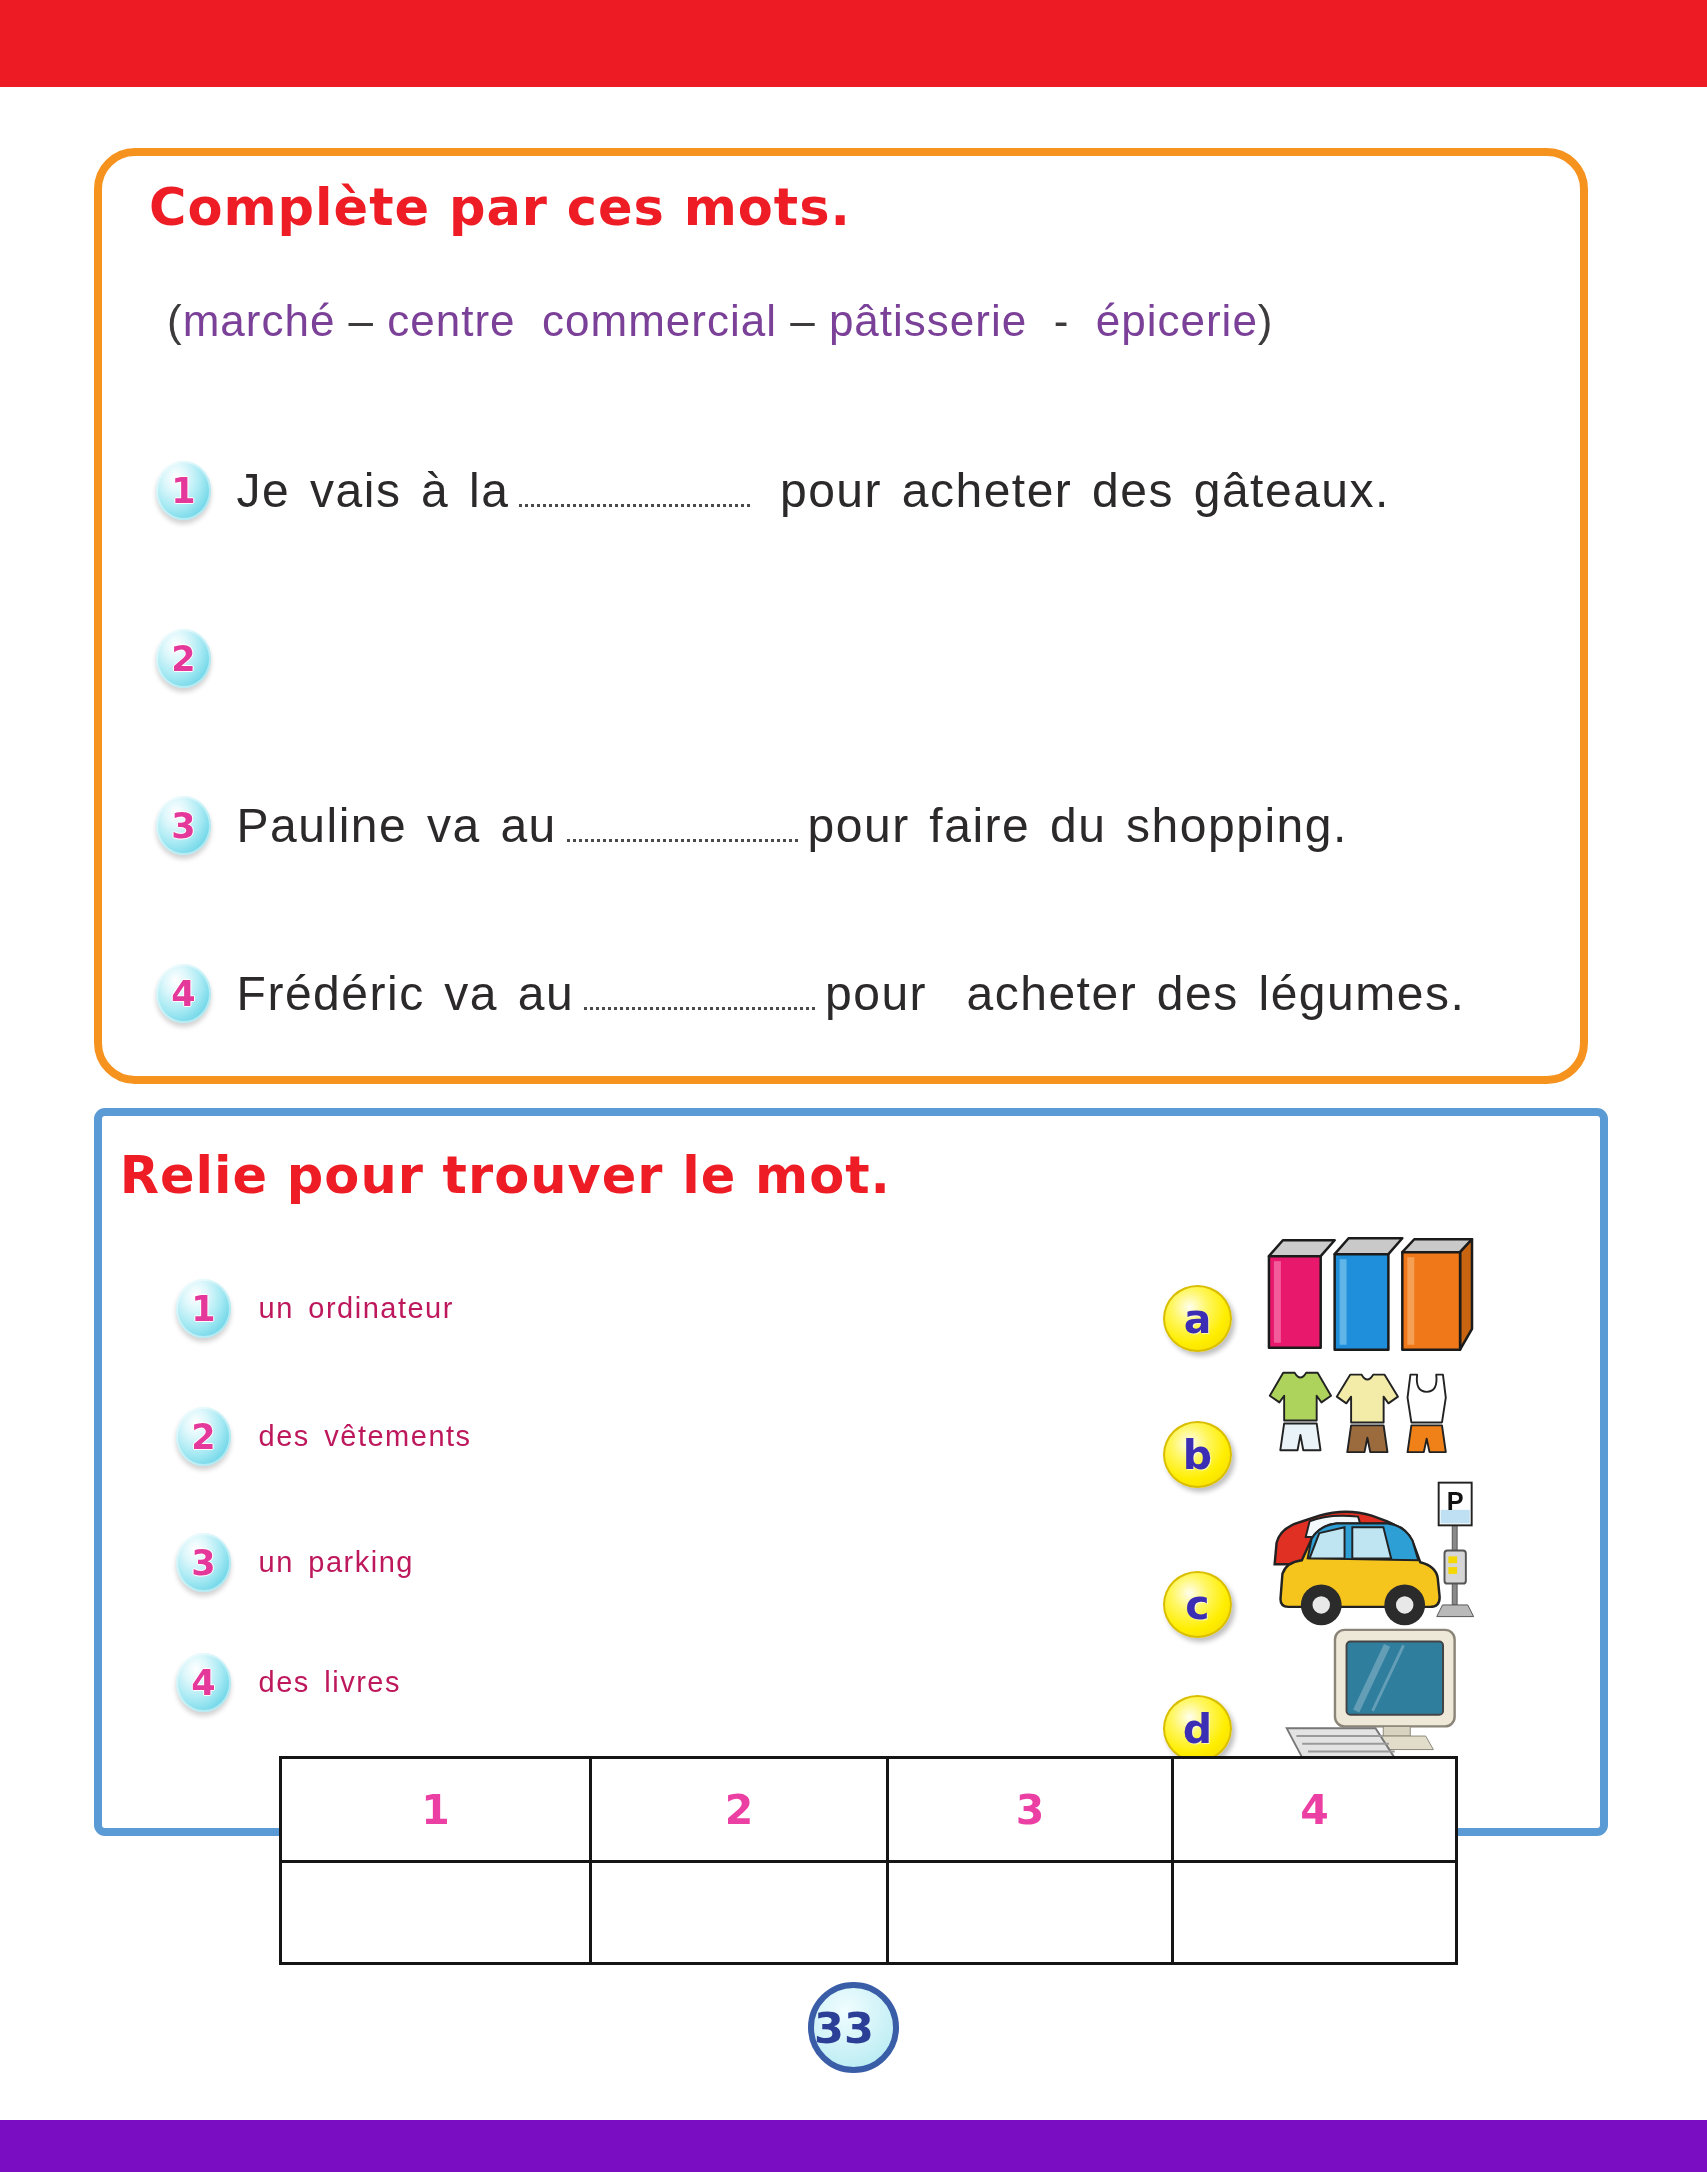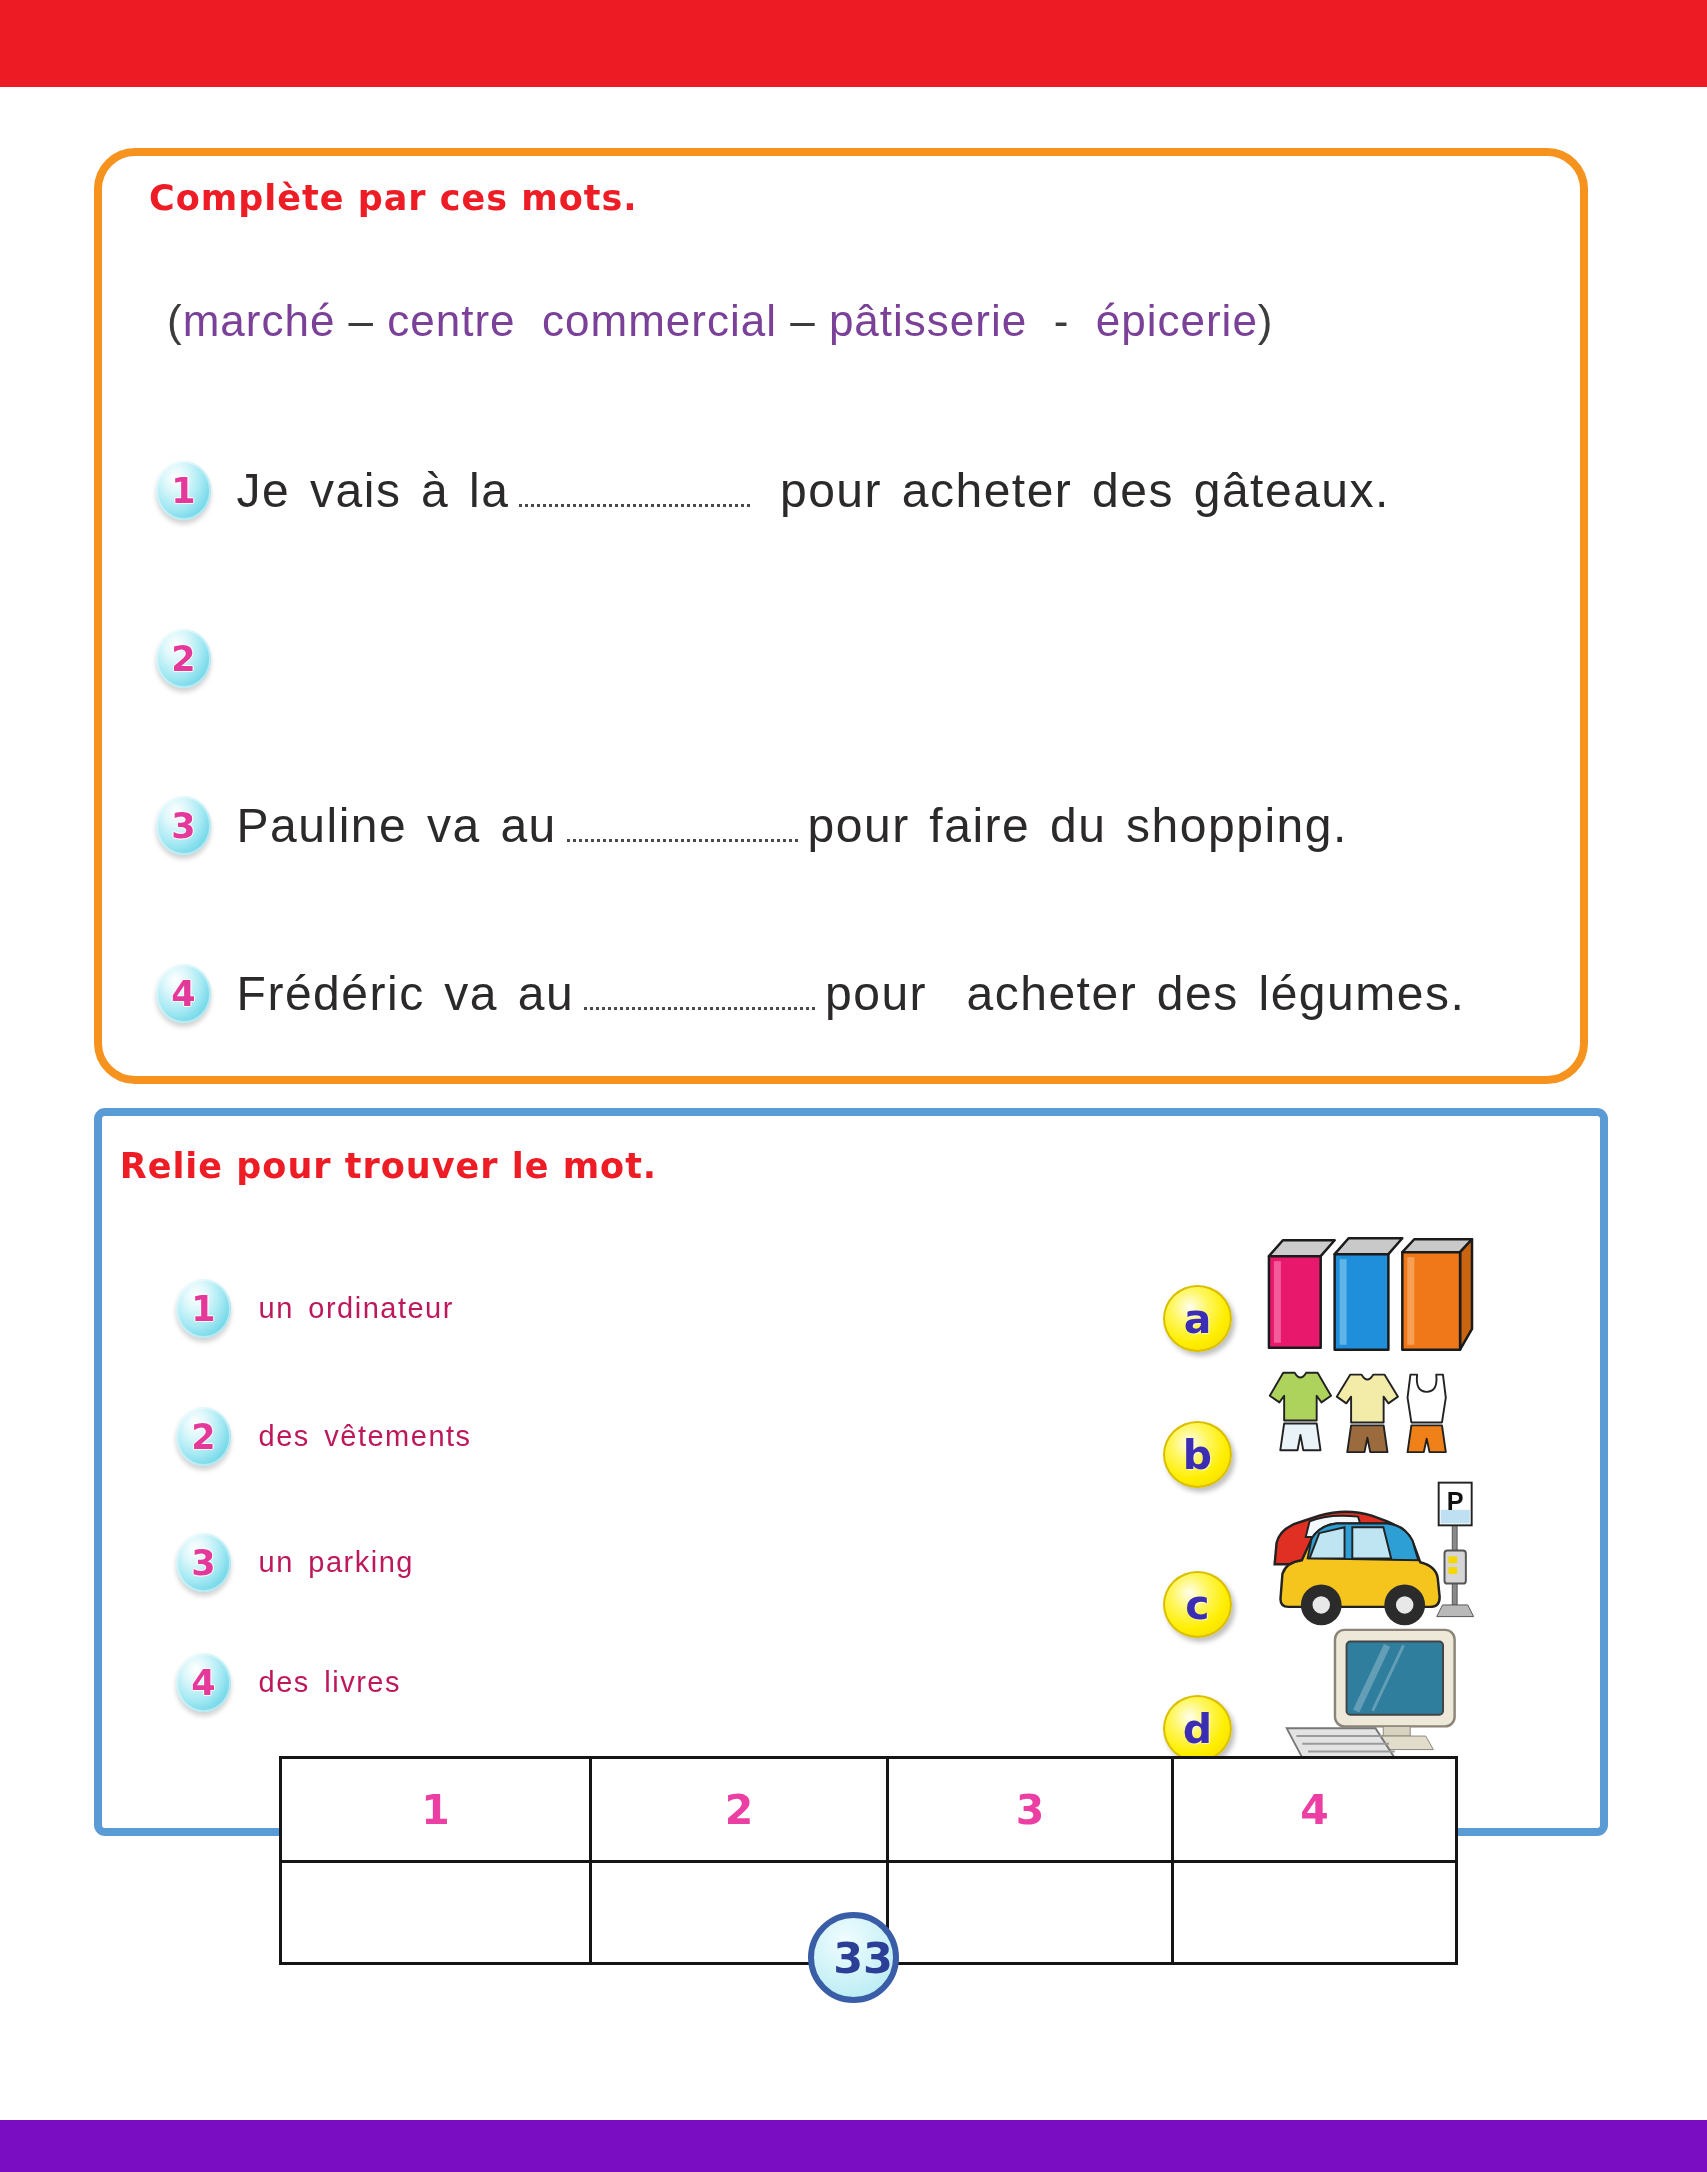--- a/index.html
+++ b/index.html
@@ -11,21 +11,21 @@
   .top-bar{position:absolute;left:0;top:0;width:1707px;height:87px;background:#ED1C24;}
   .bottom-bar{position:absolute;left:0;top:2120px;width:1707px;height:52px;background:#7A0CC2;}
 
   
   .box{position:absolute;background:#fff;box-sizing:border-box;}
   .box-orange{left:94px;top:148px;width:1494px;height:936px;border:8.9px solid #F6921E;border-radius:41px;}
   .box-blue{left:94px;top:1108px;width:1514px;height:728px;border:8.9px solid #5B9BD5;border-radius:11px;}
 
   .ex-title{
     position:absolute;margin:0;font-family:"DejaVu Sans",sans-serif;font-weight:800;
-    font-size:35px;color:#EE1C25;letter-spacing:1px;white-space:pre;
+    font-size:51px;color:#EE1C25;letter-spacing:1px;white-space:pre;
   }
   .t1{left:47px;top:21.7px;}
   .t2{left:17.7px;top:29.6px;}
 
   .wordbank{
     position:absolute;left:65px;top:140px;margin:0;font-size:44px;letter-spacing:1px;
     white-space:pre-wrap;color:#7B4199;
   }
   .wordbank .dark{color:#3d3b3c;}
   .wordbank .purple{color:#7B4199;}
@@ -78,24 +78,24 @@
     border:3.9px solid #151515;text-align:center;vertical-align:middle;background:#fff;
   }
   .answer-table .hdr td{height:99px;}
   .answer-table .blank td{height:97px;}
   .answer-table td span{
     font-family:"DejaVu Sans",sans-serif;font-weight:800;font-size:41px;color:#EC3FA4;
   }
 
   
   .page-num{
-    position:absolute;left:808px;top:1912px;width:91px;height:91px;border-radius:50%;
+    position:absolute;left:808px;top:1982px;width:91px;height:91px;border-radius:50%;
     box-sizing:border-box;border:6.9px solid #3A5DA8;
     background:radial-gradient(circle at 40% 28%, #f0fdff 0%, #cdf2f7 55%, #aee9f1 100%);
-    display:flex;align-items:center;justify-content:flex-end;
+    display:flex;align-items:center;justify-content:flex-start;
   }
   .page-num span{font-family:"DejaVu Sans",sans-serif;font-weight:800;font-size:43px;color:#2C3F97;}
 </style>
 </head>
 <body>
 
 <div class="page">
 
   <div class="top-bar"></div>
 

